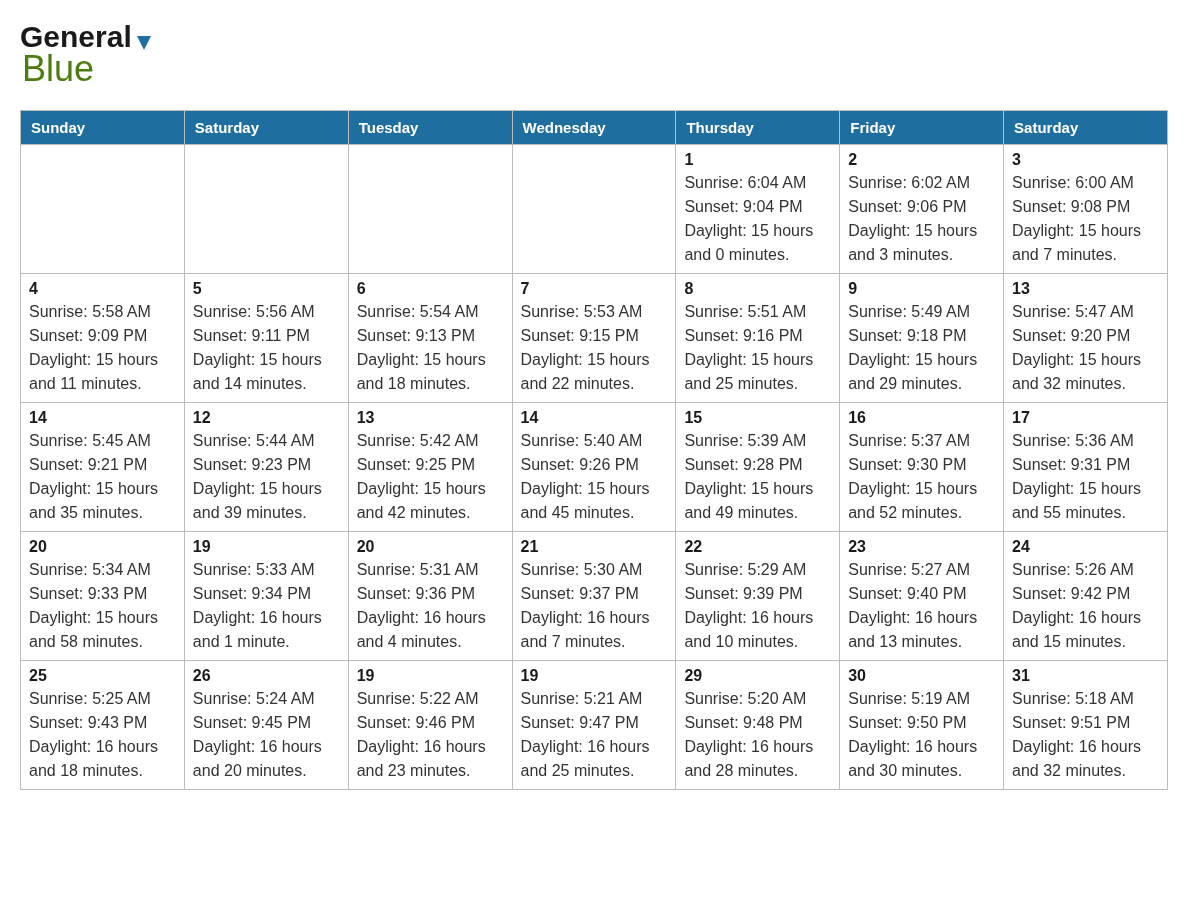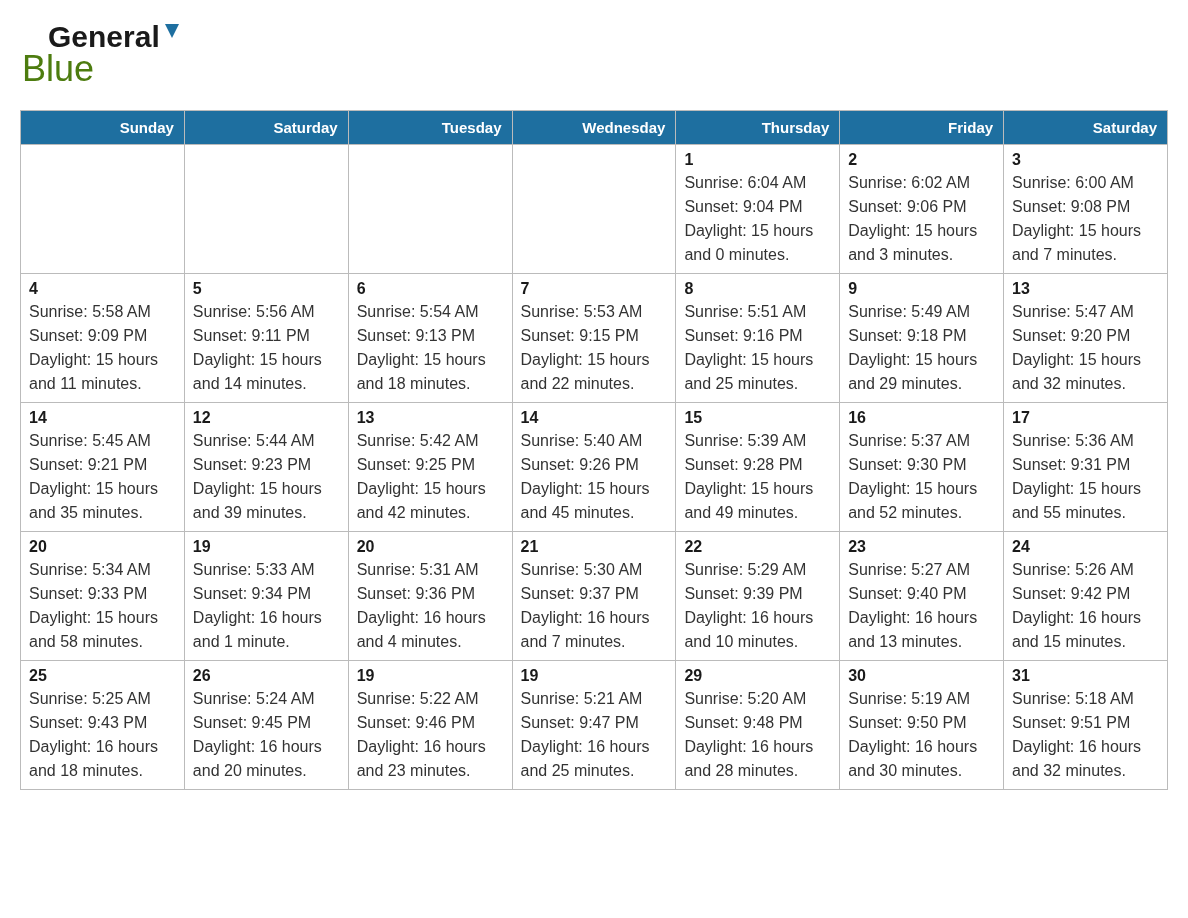--- a/index.html
+++ b/index.html
@@ -41,21 +41,21 @@
       border-collapse: collapse;
       border: 1px solid #bbb;
     }
     .calendar th {
       background-color: #1e6fa0;
       color: #fff;
       font-size: 15px;
       font-weight: bold;
       padding: 8px 10px;
       border: 1px solid #bbb;
-      text-align: right;
+      text-align: left;
     }
     .calendar td {
       vertical-align: top;
       border: 1px solid #bbb;
       padding: 6px 8px;
       width: 14.28%;
       min-height: 90px;
       font-size: 12px;
       color: #333;
     }
@@ -76,21 +76,21 @@
     }
     tr.week-row td {
       height: 100px;
     }
   </style>
 </head>
 <body>
 
 <div class="header">
   <div class="logo">
-    <div style="display:flex; align-items:flex-start;margin-left:28px;">
+    <div style="display:flex; align-items:flex-end;">
       <span style="font-size:30px; font-weight:bold; color:#1a1a1a;">General</span>
       <svg width="22" height="22" viewBox="0 0 22 22" style="margin: 0 1px;">
         <polygon points="4,4 18,4 11,18" fill="#1e6fa0"></polygon>
       </svg>
     </div>
     <div style="margin-top:-6px; padding-left: 2px;">
       <span style="font-size:36px; font-weight:normal; color:#4d7c0f;">Blue</span>
     </div>
   </div>
   <div class="title-section">

